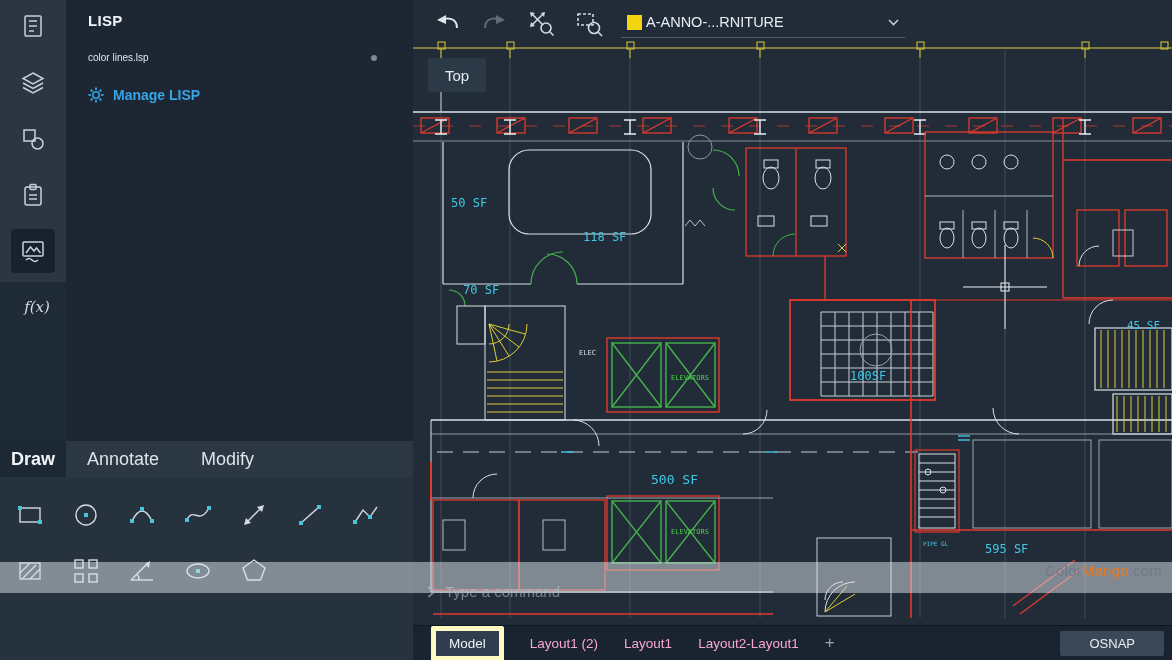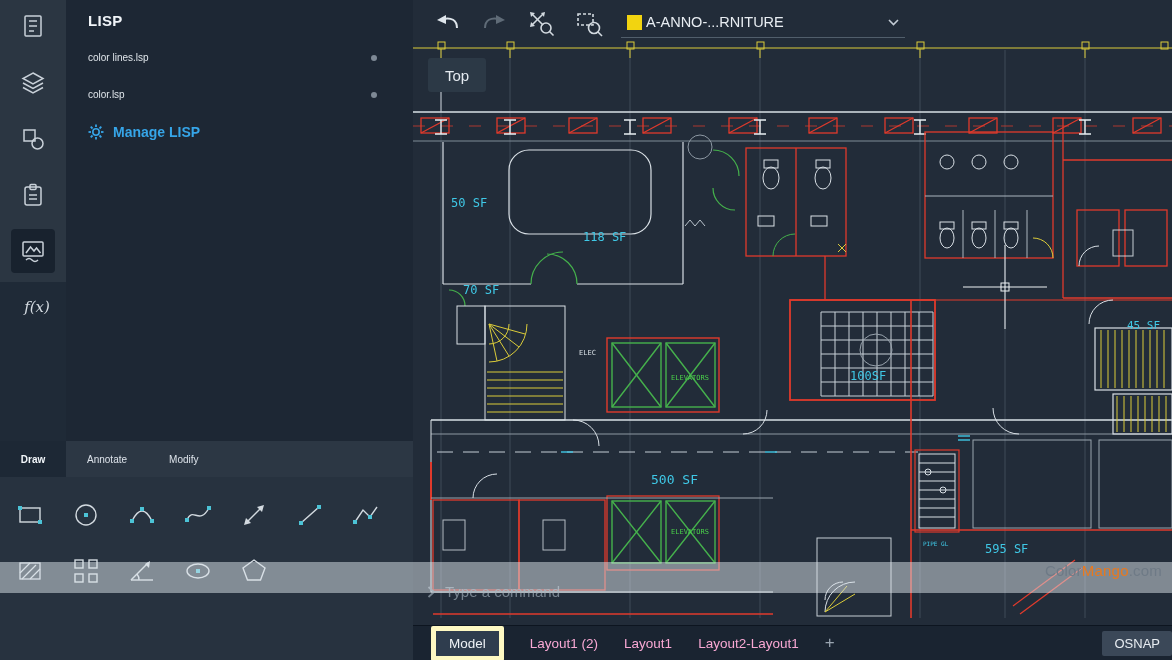--- a/index.html
+++ b/index.html
@@ -19,21 +19,21 @@
   .panel{position:absolute;left:66px;top:0;width:347px;height:441px;background:#1d2734;}
   .panel-title{padding:12px 0 10px 22px;font-size:15px;font-weight:bold;color:#f0f4f8;letter-spacing:.3px;}
   .file-row{height:37px;display:flex;align-items:center;justify-content:space-between;
     padding:0 36px 0 22px;color:#dfe5ea;font-size:10px;cursor:pointer;}
   .filedot{width:6px;height:6px;border-radius:50%;background:#7e8995;flex:0 0 auto;}
   .manage-row{height:37px;display:flex;align-items:center;gap:9px;padding-left:22px;
     color:#36a5e8;font-size:14px;font-weight:bold;cursor:pointer;}
 
   
   .ribbon{position:absolute;left:0;top:441px;width:413px;height:36px;background:#2c3744;display:flex;}
-  .rtab{display:flex;align-items:center;justify-content:center;font-size:10px;color:#dde3ea;cursor:pointer;}
+  .rtab{display:flex;align-items:center;justify-content:center;font-size:18px;color:#dde3ea;cursor:pointer;}
   .rtab.active{width:66px;background:#1d2835;font-weight:bold;color:#f2f6fa;}
   .rtab:not(.active){padding:0 21px;}
 
   
   .toolgrid{position:absolute;left:0;top:477px;width:413px;height:183px;background:#27323f;
     padding:21px 0 0 13px;}
   .trow{display:flex;gap:22px;margin-bottom:22px;}
   .tool{width:34px;height:34px;display:flex;align-items:center;justify-content:center;cursor:pointer;}
 
   
@@ -58,22 +58,22 @@
 
   .cmdline{position:absolute;left:14px;top:583px;display:flex;align-items:center;gap:9px;
     color:#76828e;font-size:15px;cursor:text;}
 
   .statusbar{position:absolute;left:0;top:625px;width:759px;height:35px;background:#1a2431;
     border-top:1px solid #0d1520;display:flex;align-items:center;padding-left:18px;gap:26px;}
   .sb-tab{color:#f9a8d4;font-size:13.5px;cursor:pointer;white-space:nowrap;}
   .sb-tab.active{background:#2f3d4e;color:#eef2f6;padding:5px 13px;border-radius:2px;
     border:5px solid #fef9c3;}
   .addtab{color:#9aa5b1;font-size:17px;cursor:pointer;}
-  .osnap{margin-left:auto;background:#3b4858;color:#e8edf2;font-size:13px;
-    padding:5px 12px;border-radius:2px;cursor:pointer;}
+  .osnap{margin-left:auto;margin-right:8px;background:#3b4858;color:#e8edf2;font-size:13px;
+    padding:5px 29px;border-radius:2px;cursor:pointer;}
 
   
   .wmband{position:absolute;left:0;top:562px;width:1172px;height:31px;z-index:50;
     background:rgba(222,229,236,.5);display:flex;justify-content:flex-end;
     padding-right:10px;font-size:15px;letter-spacing:.2px;pointer-events:none;}
   .wm-gray{color:#6e7a86;} .wm-orange{color:#e8791e;}
 </style>
 </head>
 <body>
 
@@ -119,24 +119,20 @@
       </svg>
   </div>
   <div class="rail-icon" style="top:285px">
     <span class="fx-label">f(x)</span>
   </div>
 
   <div class="panel">
     <div class="panel-title">LISP</div>
     <div class="file-row">
       <span>color lines.lsp</span>
-      <span class="filedot"></span>
-    </div>
-    <div class="file-row">
-      <span>color.lsp</span>
       <span class="filedot"></span>
     </div>
     <div class="manage-row">
       <svg width="16" height="16" viewBox="0 0 16 16">
         <circle cx="8" cy="8" r="3.2" fill="none" stroke="#36a5e8" stroke-width="1.6"></circle>
         <g stroke="#36a5e8" stroke-width="1.8">
           <line x1="8" y1="0.5" x2="8" y2="3"></line>
             <line x1="8" y1="13" x2="8" y2="15.5"></line>
           <line x1="0.5" y1="8" x2="3" y2="8"></line>
             <line x1="13" y1="8" x2="15.5" y2="8"></line>

